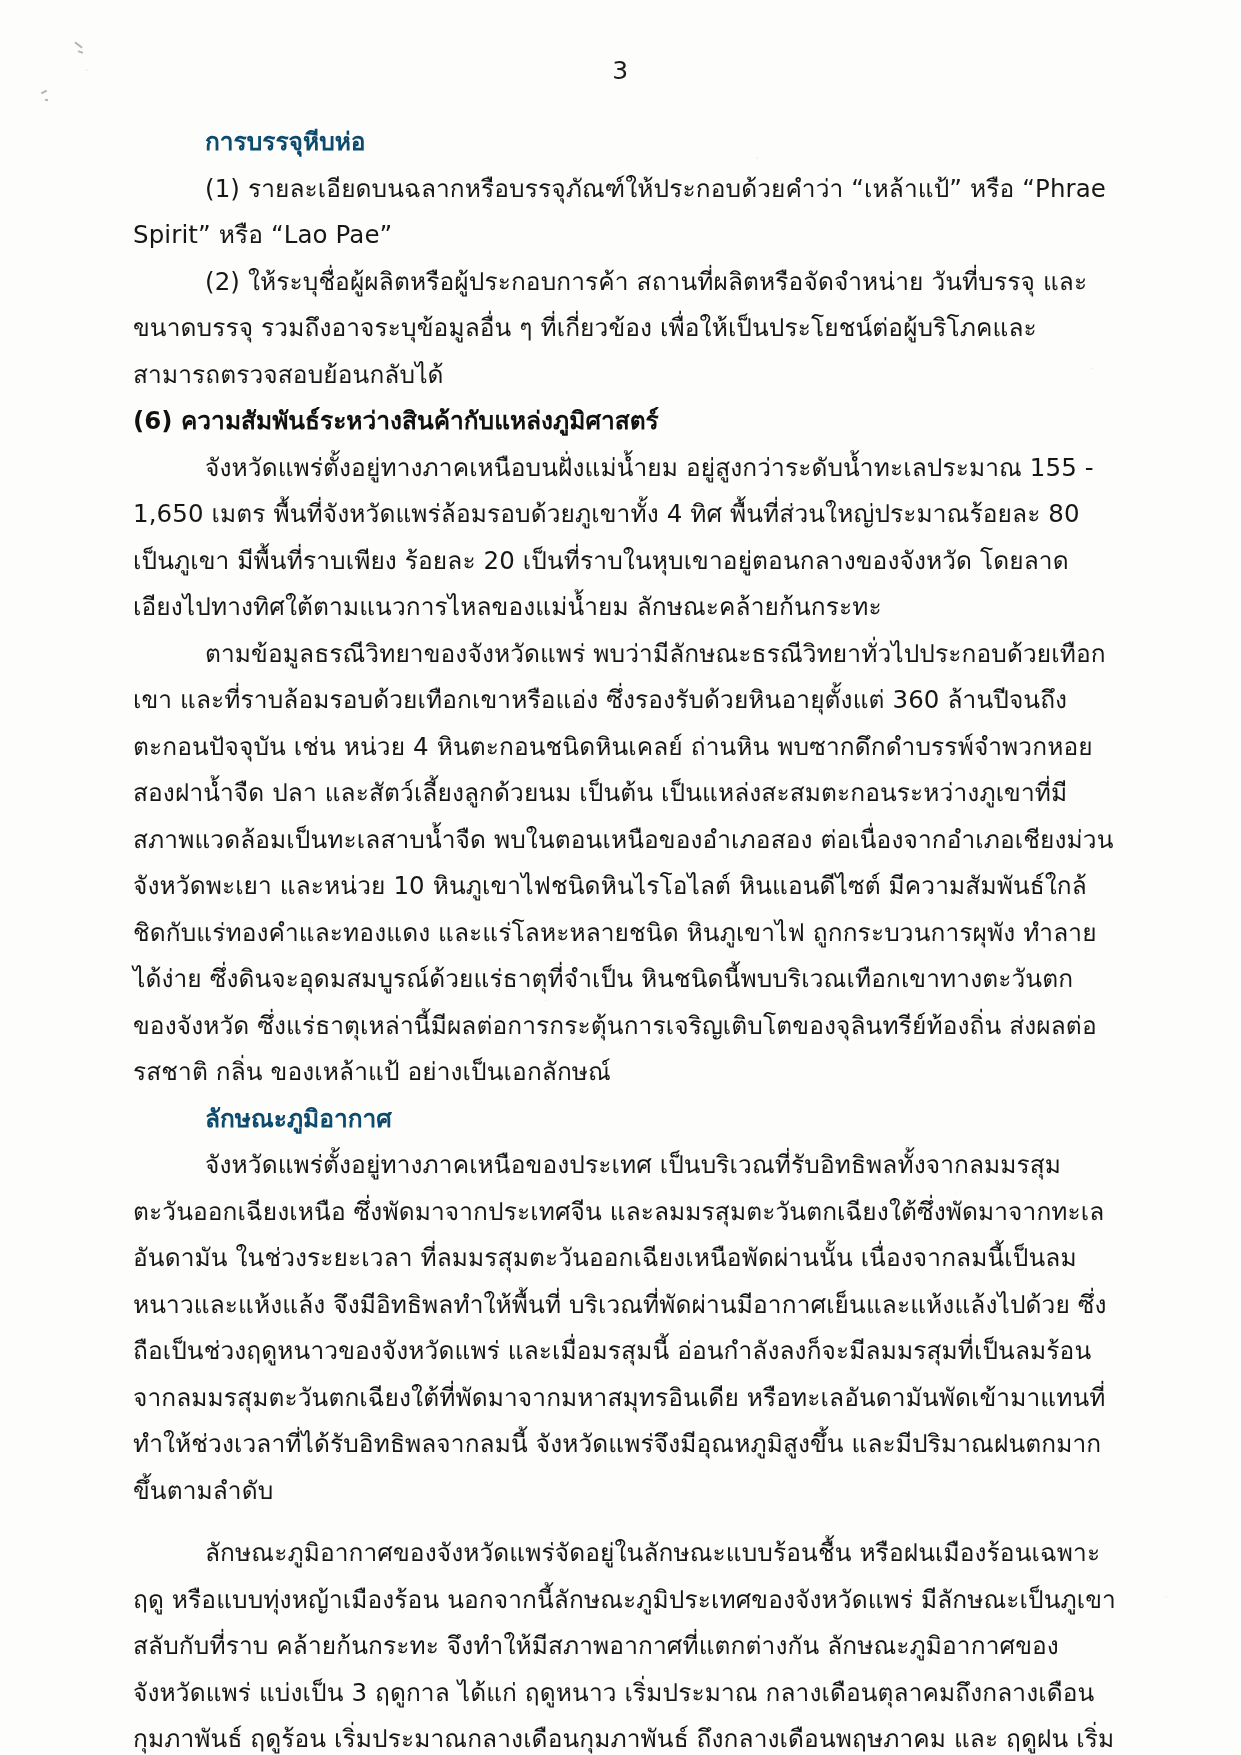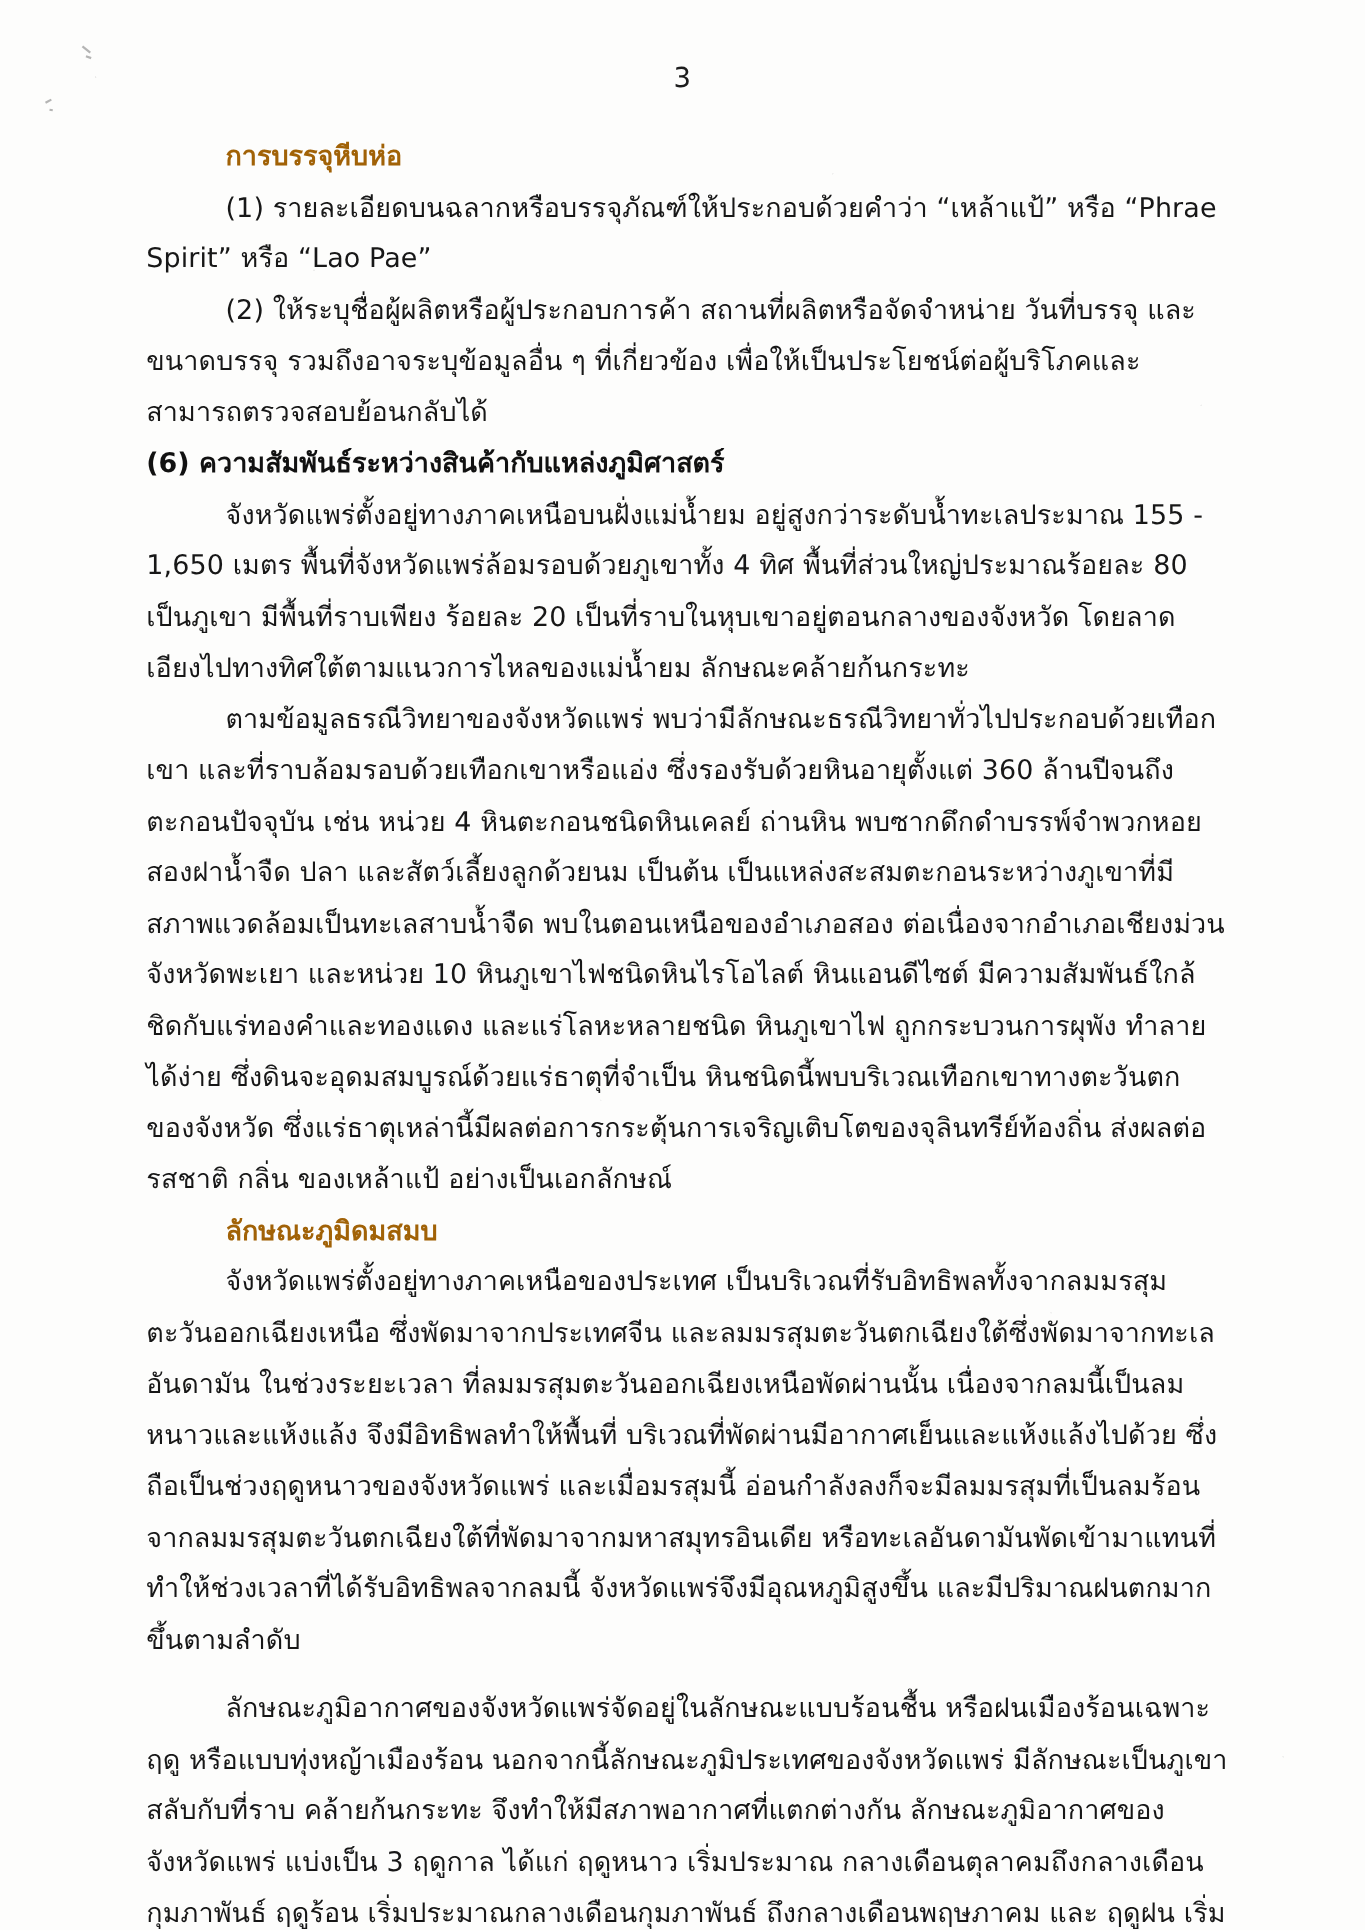--- a/index.html
+++ b/index.html
@@ -84,21 +84,21 @@
     line-height: 46.5px;
     font-weight: 700;
     color: #111111;
     text-indent: 0;
   }
   p.sub-head {
     margin: 0;
     font-size: 24.5px;
     line-height: 46.5px;
     font-weight: 700;
-    color: #a16207;
+    color: #0c4a6e;
     text-indent: 72px;
   }
   .gap-md { height: 16px; }
 </style>
 </head>
 <body>
 
 <div class="page">
 
   <div class="scan-noise"></div>
@@ -119,21 +119,21 @@
 
       <p class="line-para indent-1">(2) ให้ระบุชื่อผู้ผลิตหรือผู้ประกอบการค้า สถานที่ผลิตหรือจัดจำหน่าย วันที่บรรจุ และขนาดบรรจุ รวมถึงอาจระบุข้อมูลอื่น ๆ ที่เกี่ยวข้อง เพื่อให้เป็นประโยชน์ต่อผู้บริโภคและสามารถตรวจสอบย้อนกลับได้</p>
 
       <p class="section-head">(6)  ความสัมพันธ์ระหว่างสินค้ากับแหล่งภูมิศาสตร์</p>
 
 
       <p class="line-para indent-1">จังหวัดแพร่ตั้งอยู่ทางภาคเหนือบนฝั่งแม่น้ำยม อยู่สูงกว่าระดับน้ำทะเลประมาณ 155 - 1,650 เมตร พื้นที่จังหวัดแพร่ล้อมรอบด้วยภูเขาทั้ง 4 ทิศ พื้นที่ส่วนใหญ่ประมาณร้อยละ 80 เป็นภูเขา มีพื้นที่ราบเพียง ร้อยละ 20 เป็นที่ราบในหุบเขาอยู่ตอนกลางของจังหวัด โดยลาดเอียงไปทางทิศใต้ตามแนวการไหลของแม่น้ำยม ลักษณะคล้ายก้นกระทะ</p>
 
       <p class="line-para indent-1">ตามข้อมูลธรณีวิทยาของจังหวัดแพร่ พบว่ามีลักษณะธรณีวิทยาทั่วไปประกอบด้วยเทือกเขา และที่ราบล้อมรอบด้วยเทือกเขาหรือแอ่ง ซึ่งรองรับด้วยหินอายุตั้งแต่ 360 ล้านปีจนถึงตะกอนปัจจุบัน เช่น หน่วย 4 หินตะกอนชนิดหินเคลย์ ถ่านหิน พบซากดึกดำบรรพ์จำพวกหอยสองฝาน้ำจืด ปลา และสัตว์เลี้ยงลูกด้วยนม เป็นต้น เป็นแหล่งสะสมตะกอนระหว่างภูเขาที่มีสภาพแวดล้อมเป็นทะเลสาบน้ำจืด พบในตอนเหนือของอำเภอสอง ต่อเนื่องจากอำเภอเชียงม่วน จังหวัดพะเยา และหน่วย 10 หินภูเขาไฟชนิดหินไรโอไลต์ หินแอนดีไซต์ มีความสัมพันธ์ใกล้ชิดกับแร่ทองคำและทองแดง และแร่โลหะหลายชนิด หินภูเขาไฟ ถูกกระบวนการผุพัง ทำลายได้ง่าย ซึ่งดินจะอุดมสมบูรณ์ด้วยแร่ธาตุที่จำเป็น หินชนิดนี้พบบริเวณเทือกเขาทางตะวันตกของจังหวัด ซึ่งแร่ธาตุเหล่านี้มีผลต่อการกระตุ้นการเจริญเติบโตของจุลินทรีย์ท้องถิ่น ส่งผลต่อรสชาติ กลิ่น ของเหล้าแป้ อย่างเป็นเอกลักษณ์</p>
 
-      <p class="sub-head">ลักษณะภูมิดมสมบ</p>
+      <p class="sub-head">ลักษณะภูมิอากาศ</p>
 
       <p class="line-para indent-1">จังหวัดแพร่ตั้งอยู่ทางภาคเหนือของประเทศ เป็นบริเวณที่รับอิทธิพลทั้งจากลมมรสุมตะวันออกเฉียงเหนือ ซึ่งพัดมาจากประเทศจีน และลมมรสุมตะวันตกเฉียงใต้ซึ่งพัดมาจากทะเลอันดามัน ในช่วงระยะเวลา ที่ลมมรสุมตะวันออกเฉียงเหนือพัดผ่านนั้น เนื่องจากลมนี้เป็นลมหนาวและแห้งแล้ง จึงมีอิทธิพลทำให้พื้นที่ บริเวณที่พัดผ่านมีอากาศเย็นและแห้งแล้งไปด้วย ซึ่งถือเป็นช่วงฤดูหนาวของจังหวัดแพร่ และเมื่อมรสุมนี้ อ่อนกำลังลงก็จะมีลมมรสุมที่เป็นลมร้อน จากลมมรสุมตะวันตกเฉียงใต้ที่พัดมาจากมหาสมุทรอินเดีย หรือทะเลอันดามันพัดเข้ามาแทนที่ ทำให้ช่วงเวลาที่ได้รับอิทธิพลจากลมนี้ จังหวัดแพร่จึงมีอุณหภูมิสูงขึ้น และมีปริมาณฝนตกมากขึ้นตามลำดับ</p>
 
       <div class="gap-md"></div>
 
       <p class="line-para indent-1">ลักษณะภูมิอากาศของจังหวัดแพร่จัดอยู่ในลักษณะแบบร้อนชื้น หรือฝนเมืองร้อนเฉพาะฤดู หรือแบบทุ่งหญ้าเมืองร้อน นอกจากนี้ลักษณะภูมิประเทศของจังหวัดแพร่ มีลักษณะเป็นภูเขาสลับกับที่ราบ คล้ายก้นกระทะ จึงทำให้มีสภาพอากาศที่แตกต่างกัน ลักษณะภูมิอากาศของจังหวัดแพร่ แบ่งเป็น 3 ฤดูกาล ได้แก่ ฤดูหนาว เริ่มประมาณ กลางเดือนตุลาคมถึงกลางเดือนกุมภาพันธ์ ฤดูร้อน เริ่มประมาณกลางเดือนกุมภาพันธ์ ถึงกลางเดือนพฤษภาคม และ ฤดูฝน เริ่มประมาณกลางเดือนพฤษภาคมถึงกลางเดือนตุลาคม ซึ่งลักษณะภูมิประเทศ แบบแอ่งกระทะ ส่งผลต่อลักษณะภูมิอากาศที่ไหลวนภายในจังหวัด อุณหภูมิโดยเฉลี่ยตลอดปีประมาณ 26.7 องศาเซลเซียส เป็นอุณหภูมิที่เหมาะสมต่อการหมัก และการกลั่นสุรา</p>
 
     </div>
   </div>
 </div>

